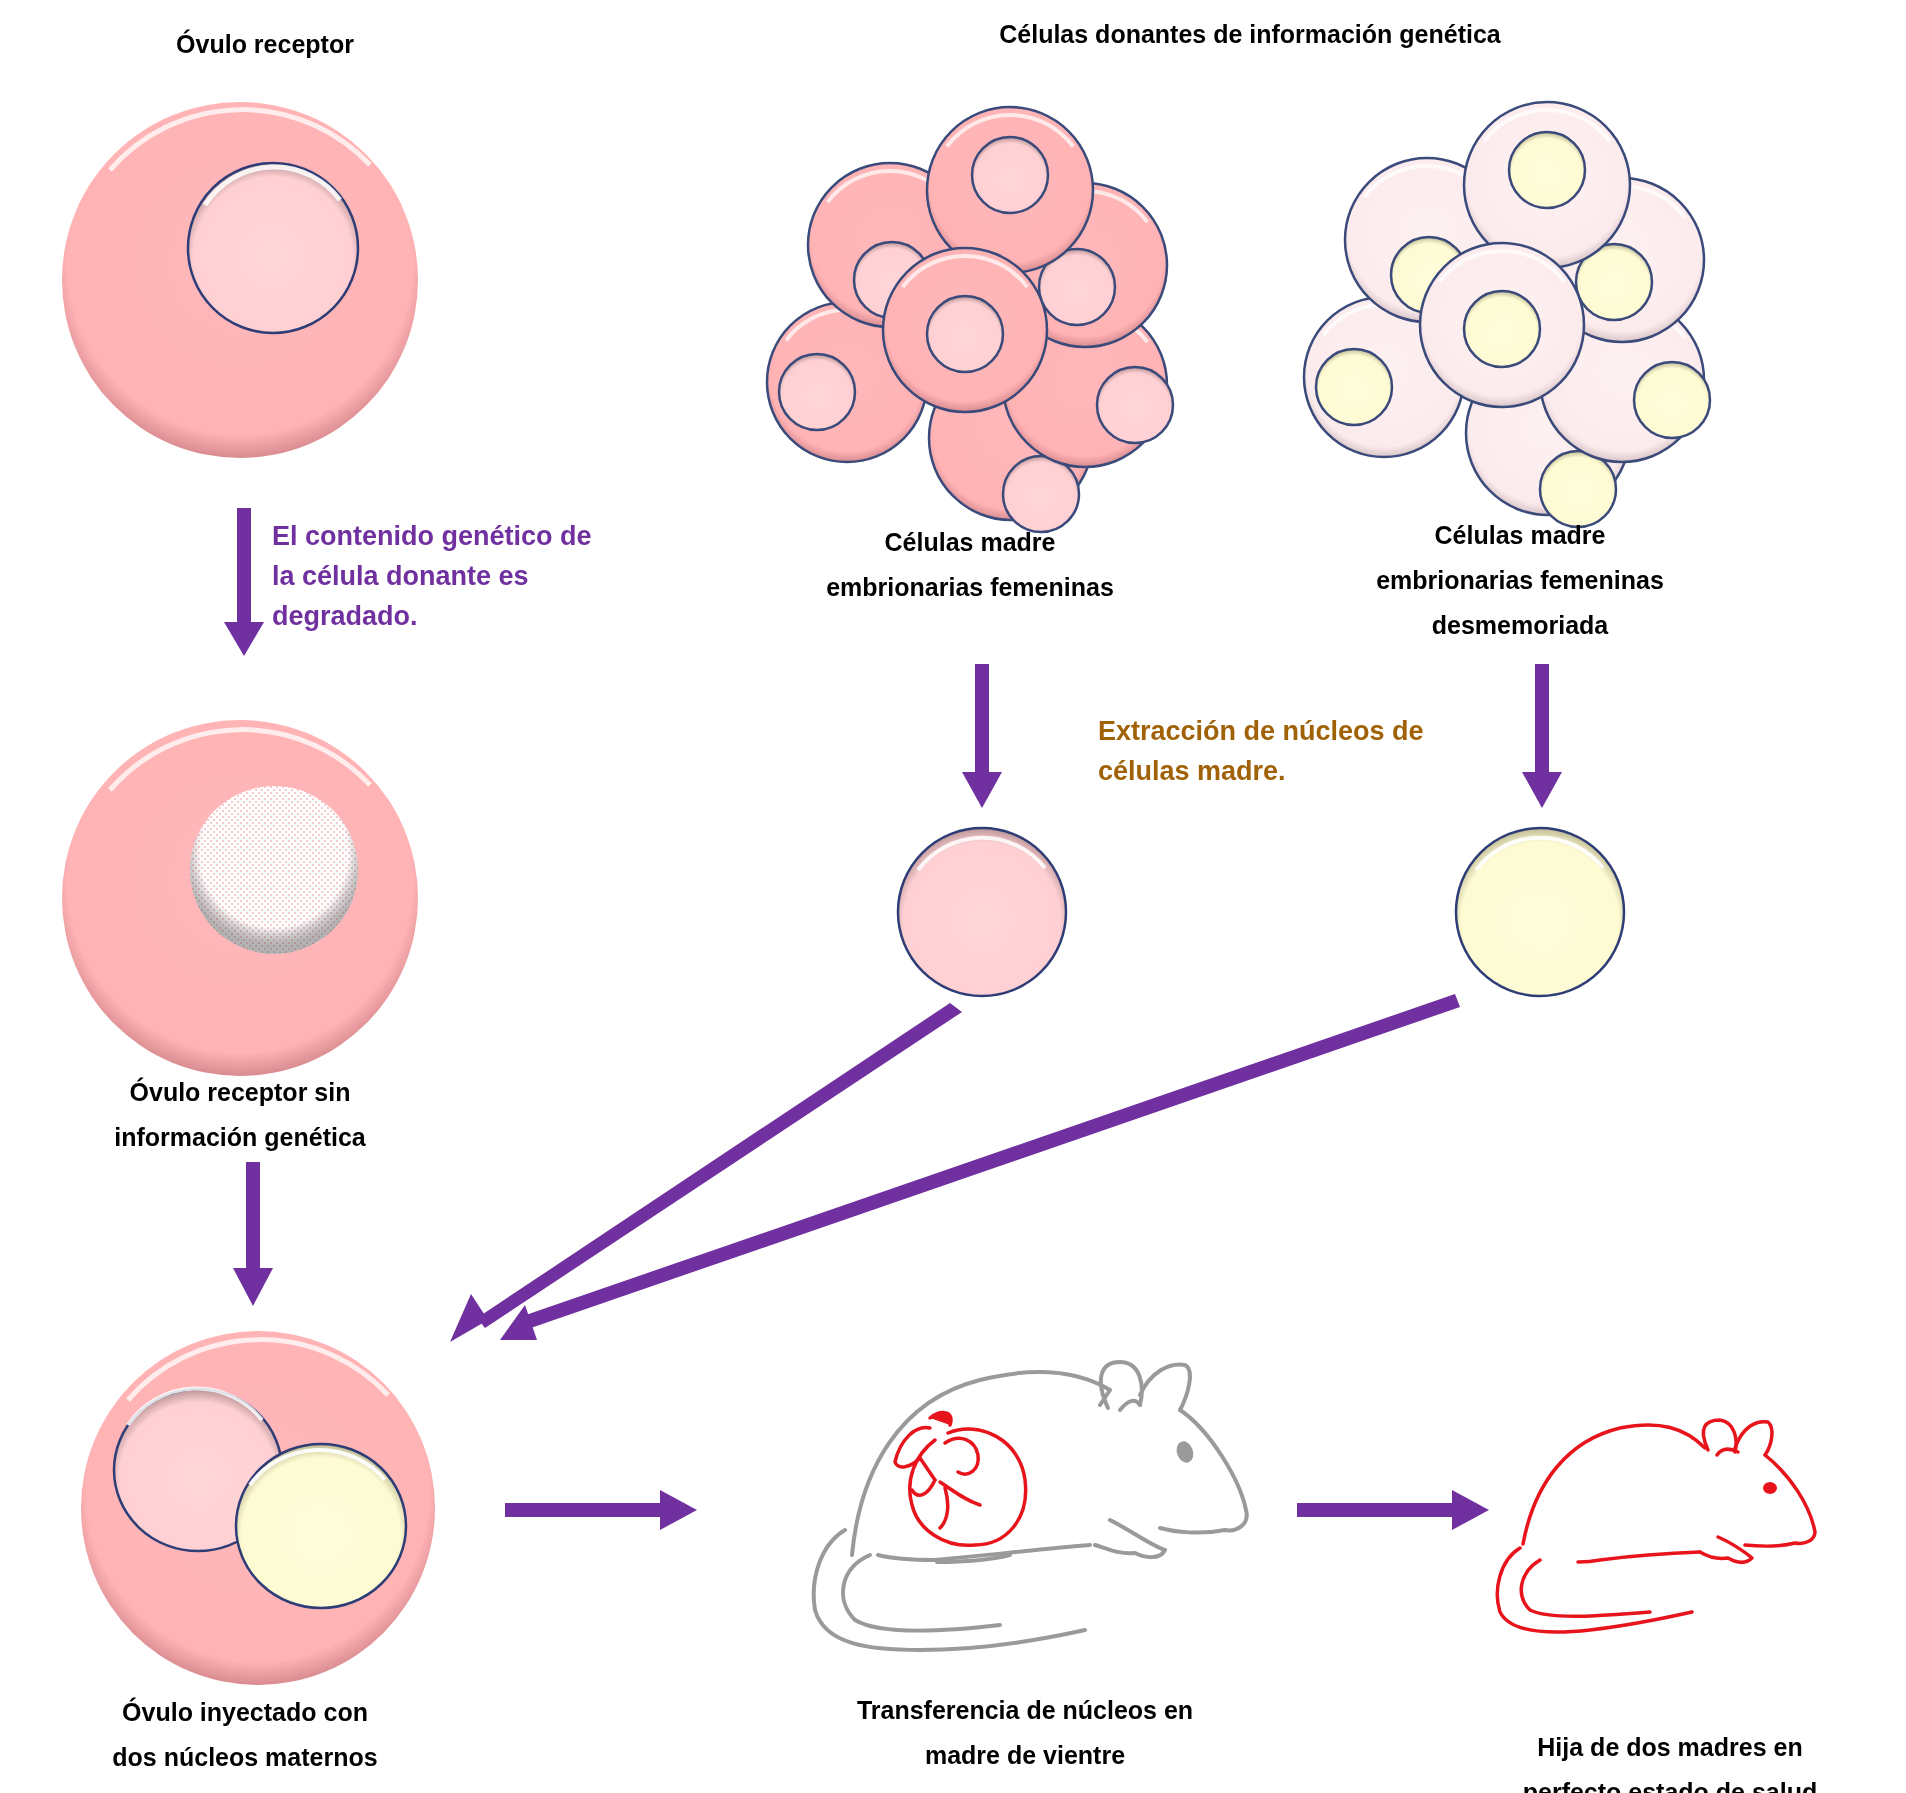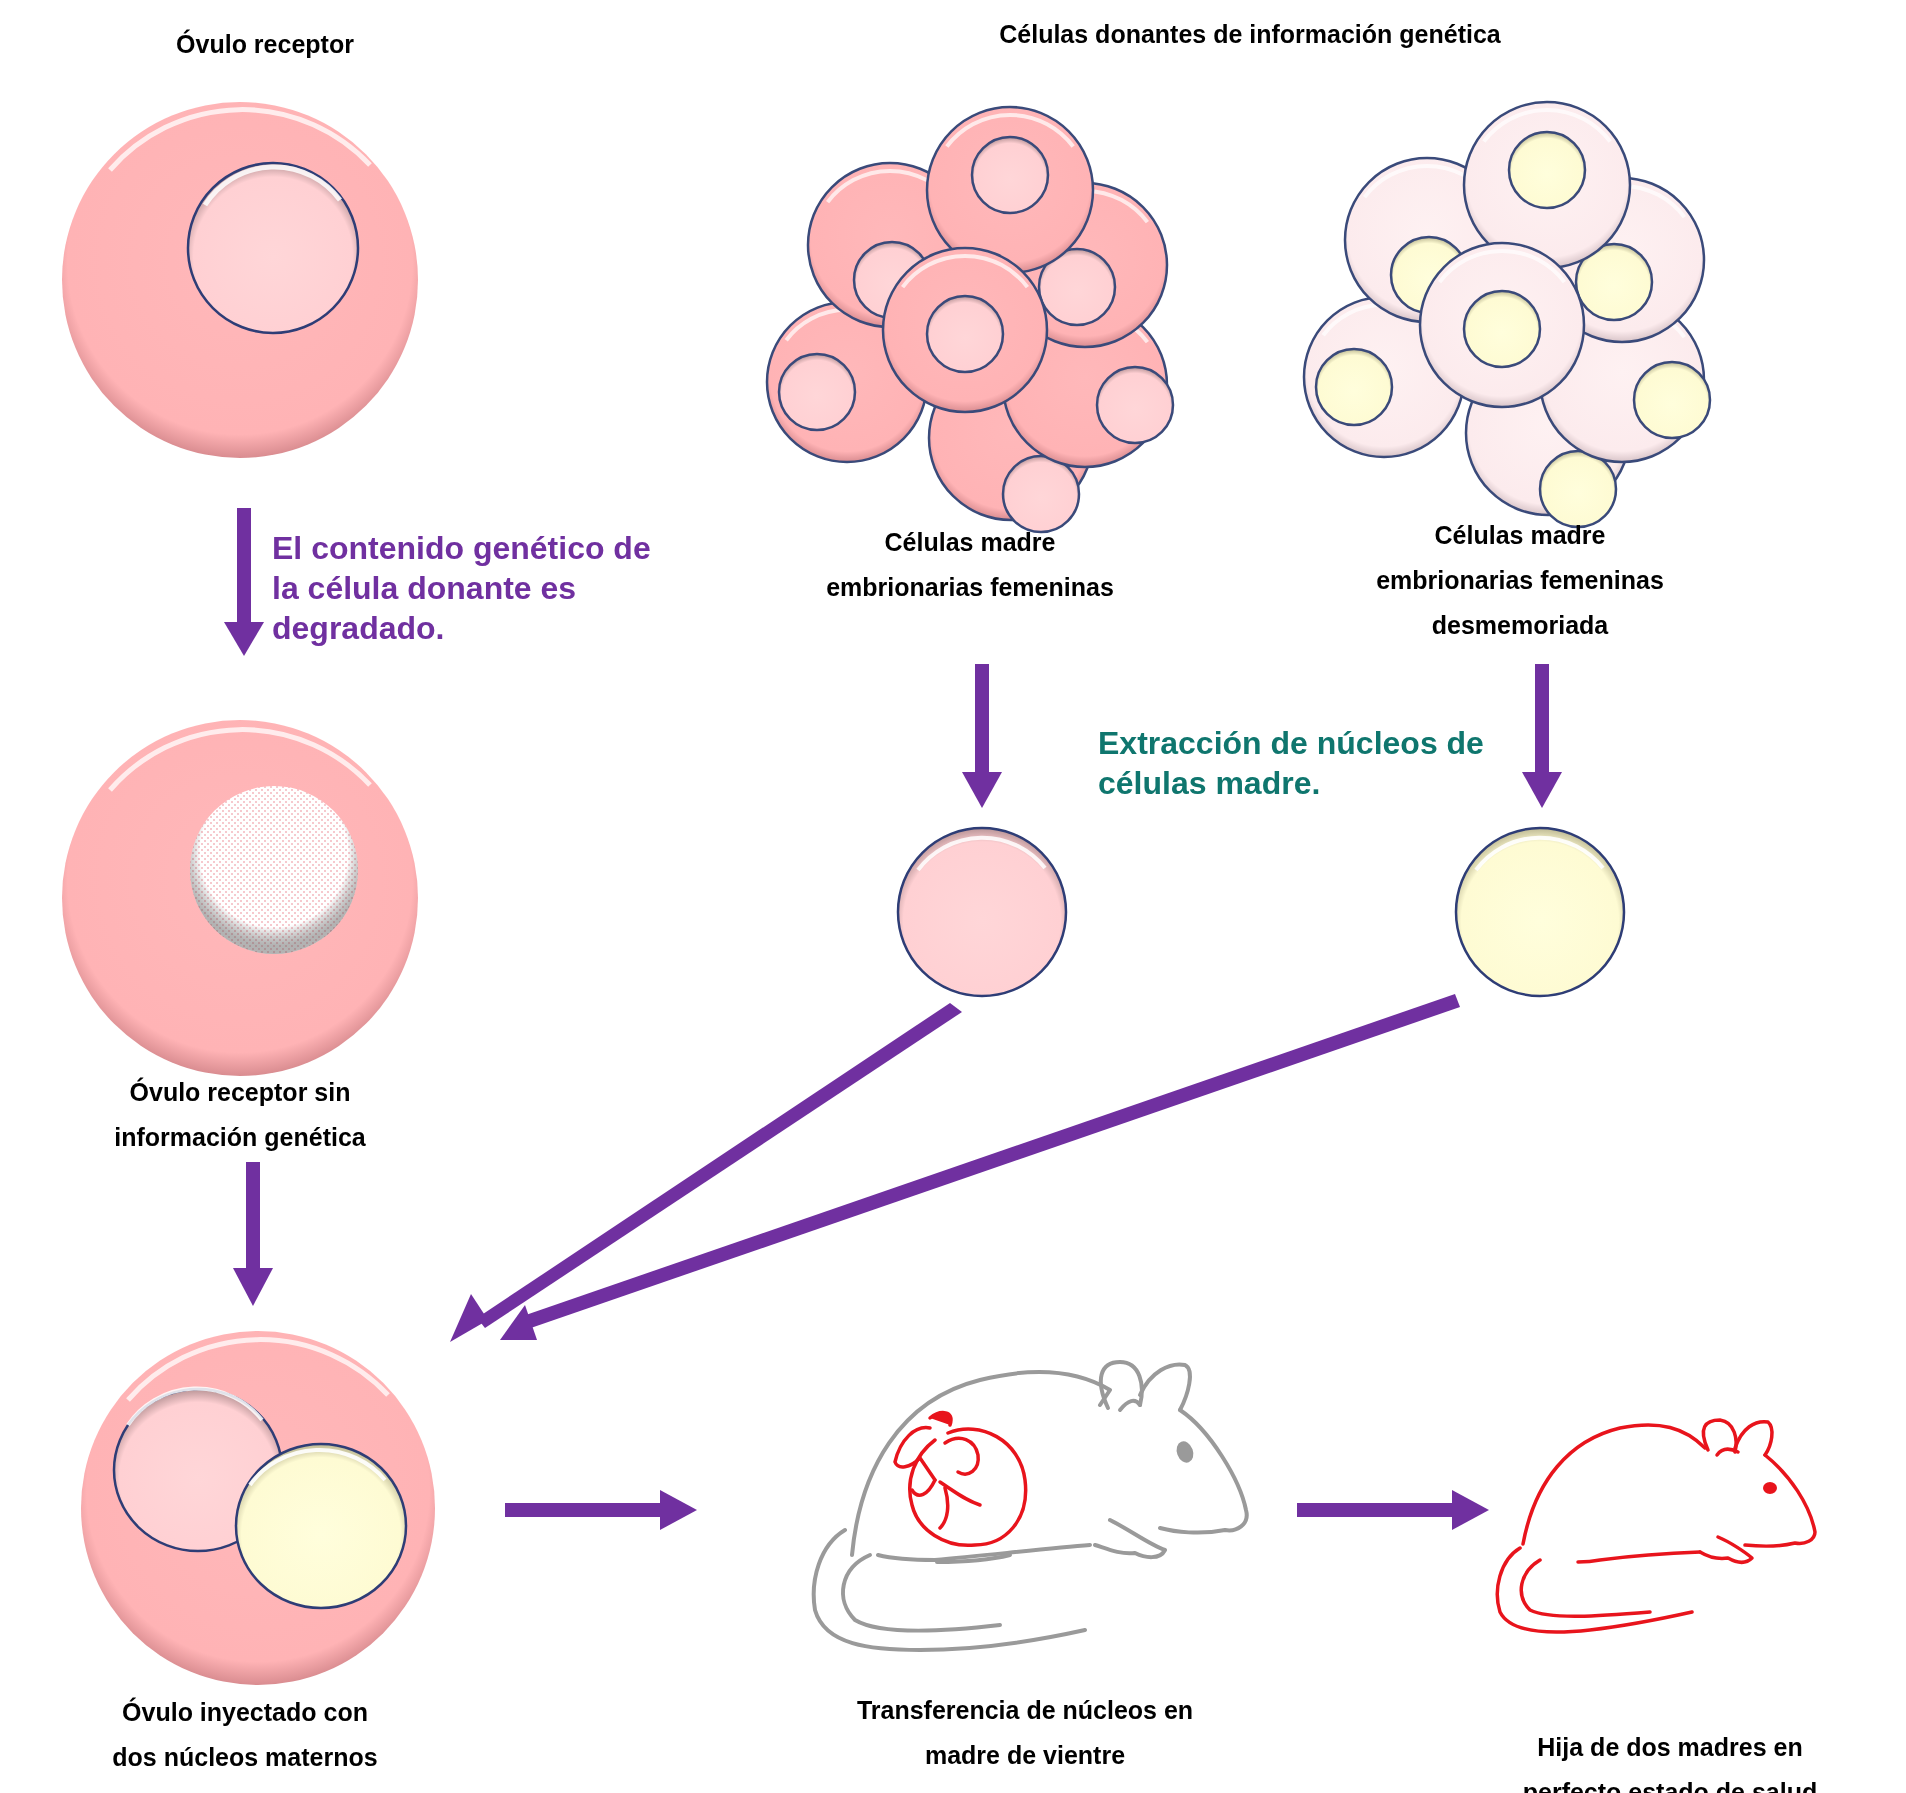--- a/index.html
+++ b/index.html
@@ -1,22 +1,22 @@
 <!DOCTYPE html>
 <html><head>
 <meta charset="utf-8">
 <style>
   html, body { margin: 0; padding: 0; background: #ffffff; }
   body { width: 1906px; height: 1793px; position: relative; overflow: hidden;
          font-family: "Liberation Sans", "DejaVu Sans", sans-serif; }
   #stage { position: absolute; left: 0; top: 0; width: 1906px; height: 1793px; }
   .lbl { position: absolute; font-weight: bold; color: #000; text-align: center;
          font-size: 25px; line-height: 45px; white-space: nowrap; }
-  .note { position: absolute; font-weight: bold; font-size: 32px; line-height: 40px;
-          white-space: nowrap; text-align: left; margin-top: 12px; }
+  .note { position: absolute; font-weight: bold; font-size: 27px; line-height: 40px;
+          white-space: nowrap; text-align: left; }
   .line { display: block; }
 </style>
 </head>
 <body>
 
 <svg id="stage" width="1906" height="1793" viewBox="0 0 1906 1793">
   <defs>
     <radialGradient id="gPinkCyto" cx="50%" cy="45%" r="55%">
       <stop offset="0%" stop-color="#FFB8BA"></stop>
       <stop offset="88%" stop-color="#FFB3B5"></stop>
@@ -266,21 +266,21 @@
   <span class="line">Células madre</span>
   <span class="line">embrionarias femeninas</span>
 </div>
 
 <div class="lbl" style="left:1310px; top:513px; width:420px;">
   <span class="line">Células madre</span>
   <span class="line">embrionarias femeninas</span>
   <span class="line">desmemoriada</span>
 </div>
 
-<div class="note" style="left:1098px; top:711px; color:#0f766e;">
+<div class="note" style="left:1098px; top:711px; color:#a16207;">
   <span class="line">Extracción de núcleos de</span>
   <span class="line">células madre.</span>
 </div>
 
 <div class="lbl" style="left:40px; top:1070px; width:400px;">
   <span class="line">Óvulo receptor sin</span>
   <span class="line">información genética</span>
 </div>
 
 <div class="lbl" style="left:40px; top:1690px; width:410px;">

